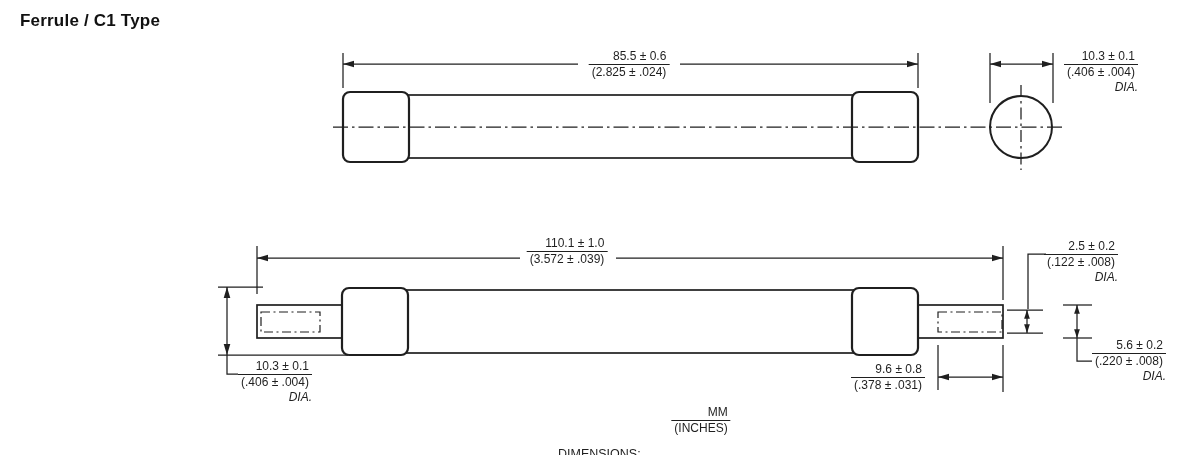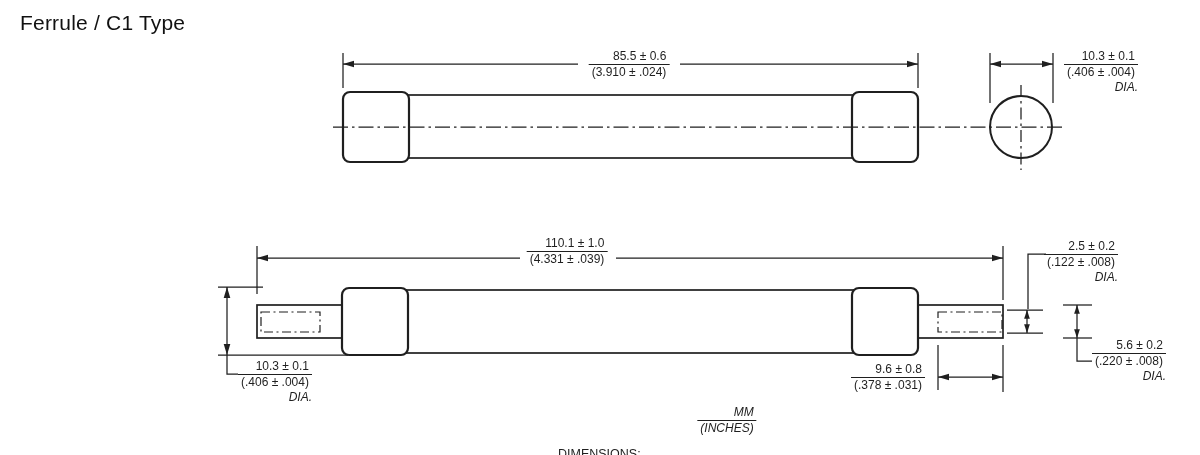--- a/index.html
+++ b/index.html
@@ -7,21 +7,21 @@
     position:relative;
     width:1200px;height:455px;
     background:#fff;
     font-family:"Liberation Sans","DejaVu Sans",sans-serif;
     color:#1f1f1f;
     overflow:hidden;
   }
   svg{position:absolute;left:0;top:0;}
   .sec-title{
     position:absolute;
-    font-size:21px;font-weight:normal;color:#111;
+    font-size:17px;font-weight:bold;color:#111;
     white-space:nowrap;letter-spacing:.2px;
   }
   .frac{
     position:absolute;
     display:inline-flex;flex-direction:column;align-items:flex-end;
     font-size:12px;line-height:15px;color:#1f1f1f;
     text-align:center;white-space:nowrap;
   }
   .frac.centered{transform:translateX(-50%);}
   .frac .num,.frac .den{height:15px;padding:0 3px;}
@@ -115,34 +115,34 @@
       <line x1="1003" y1="345" x2="1003" y2="392"></line>
       <line x1="938" y1="377" x2="1003" y2="377" marker-start="url(#ah)" marker-end="url(#ah)"></line>
     </g>
   </svg>
 
   <div class="sec-title" style="left:20px;top:11px;">Ferrule / C1 Type</div>
 
   <div class="frac centered" style="left:629px;top:49px;">
     <span class="num">85.5 ± 0.6</span>
     <span class="bar"></span>
-    <span class="den">(3.910 ± .024)</span>
+    <span class="den">(2.825 ± .024)</span>
   </div>
 
   <div class="frac" style="left:1064px;top:49px;">
     <span class="num">10.3 ± 0.1</span>
     <span class="bar"></span>
     <span class="den">(.406 ± .004)</span>
     <span class="dia">DIA.</span>
   </div>
 
   <div class="frac centered" style="left:567px;top:230px;margin-top:6px;">
     <span class="num">110.1 ± 1.0</span>
     <span class="bar"></span>
-    <span class="den">(4.331 ± .039)</span>
+    <span class="den">(3.572 ± .039)</span>
   </div>
 
   <div class="frac" style="left:238px;top:359px;">
     <span class="num">10.3 ± 0.1</span>
     <span class="bar"></span>
     <span class="den">(.406 ± .004)</span>
     <span class="dia">DIA.</span>
   </div>
 
   <div class="frac" style="left:1044px;top:239px;">
@@ -159,19 +159,19 @@
   </div>
 
   <div class="frac" style="left:1092px;top:338px;">
     <span class="num">5.6 ± 0.2</span>
     <span class="bar"></span>
     <span class="den">(.220 ± .008)</span>
     <span class="dia">DIA.</span>
   </div>
 
   <div class="footer-label" style="left:558px;top:407px;margin-top:40px;">DIMENSIONS:</div>
-  <div class="frac centered" style="left:727px;top:405px;font-style:italic;">
+  <div class="frac centered" style="left:701px;top:405px;">
     <span class="num">MM</span>
     <span class="bar"></span>
     <span class="den">(INCHES)</span>
   </div>
 
 </div>
 
 </body></html>

